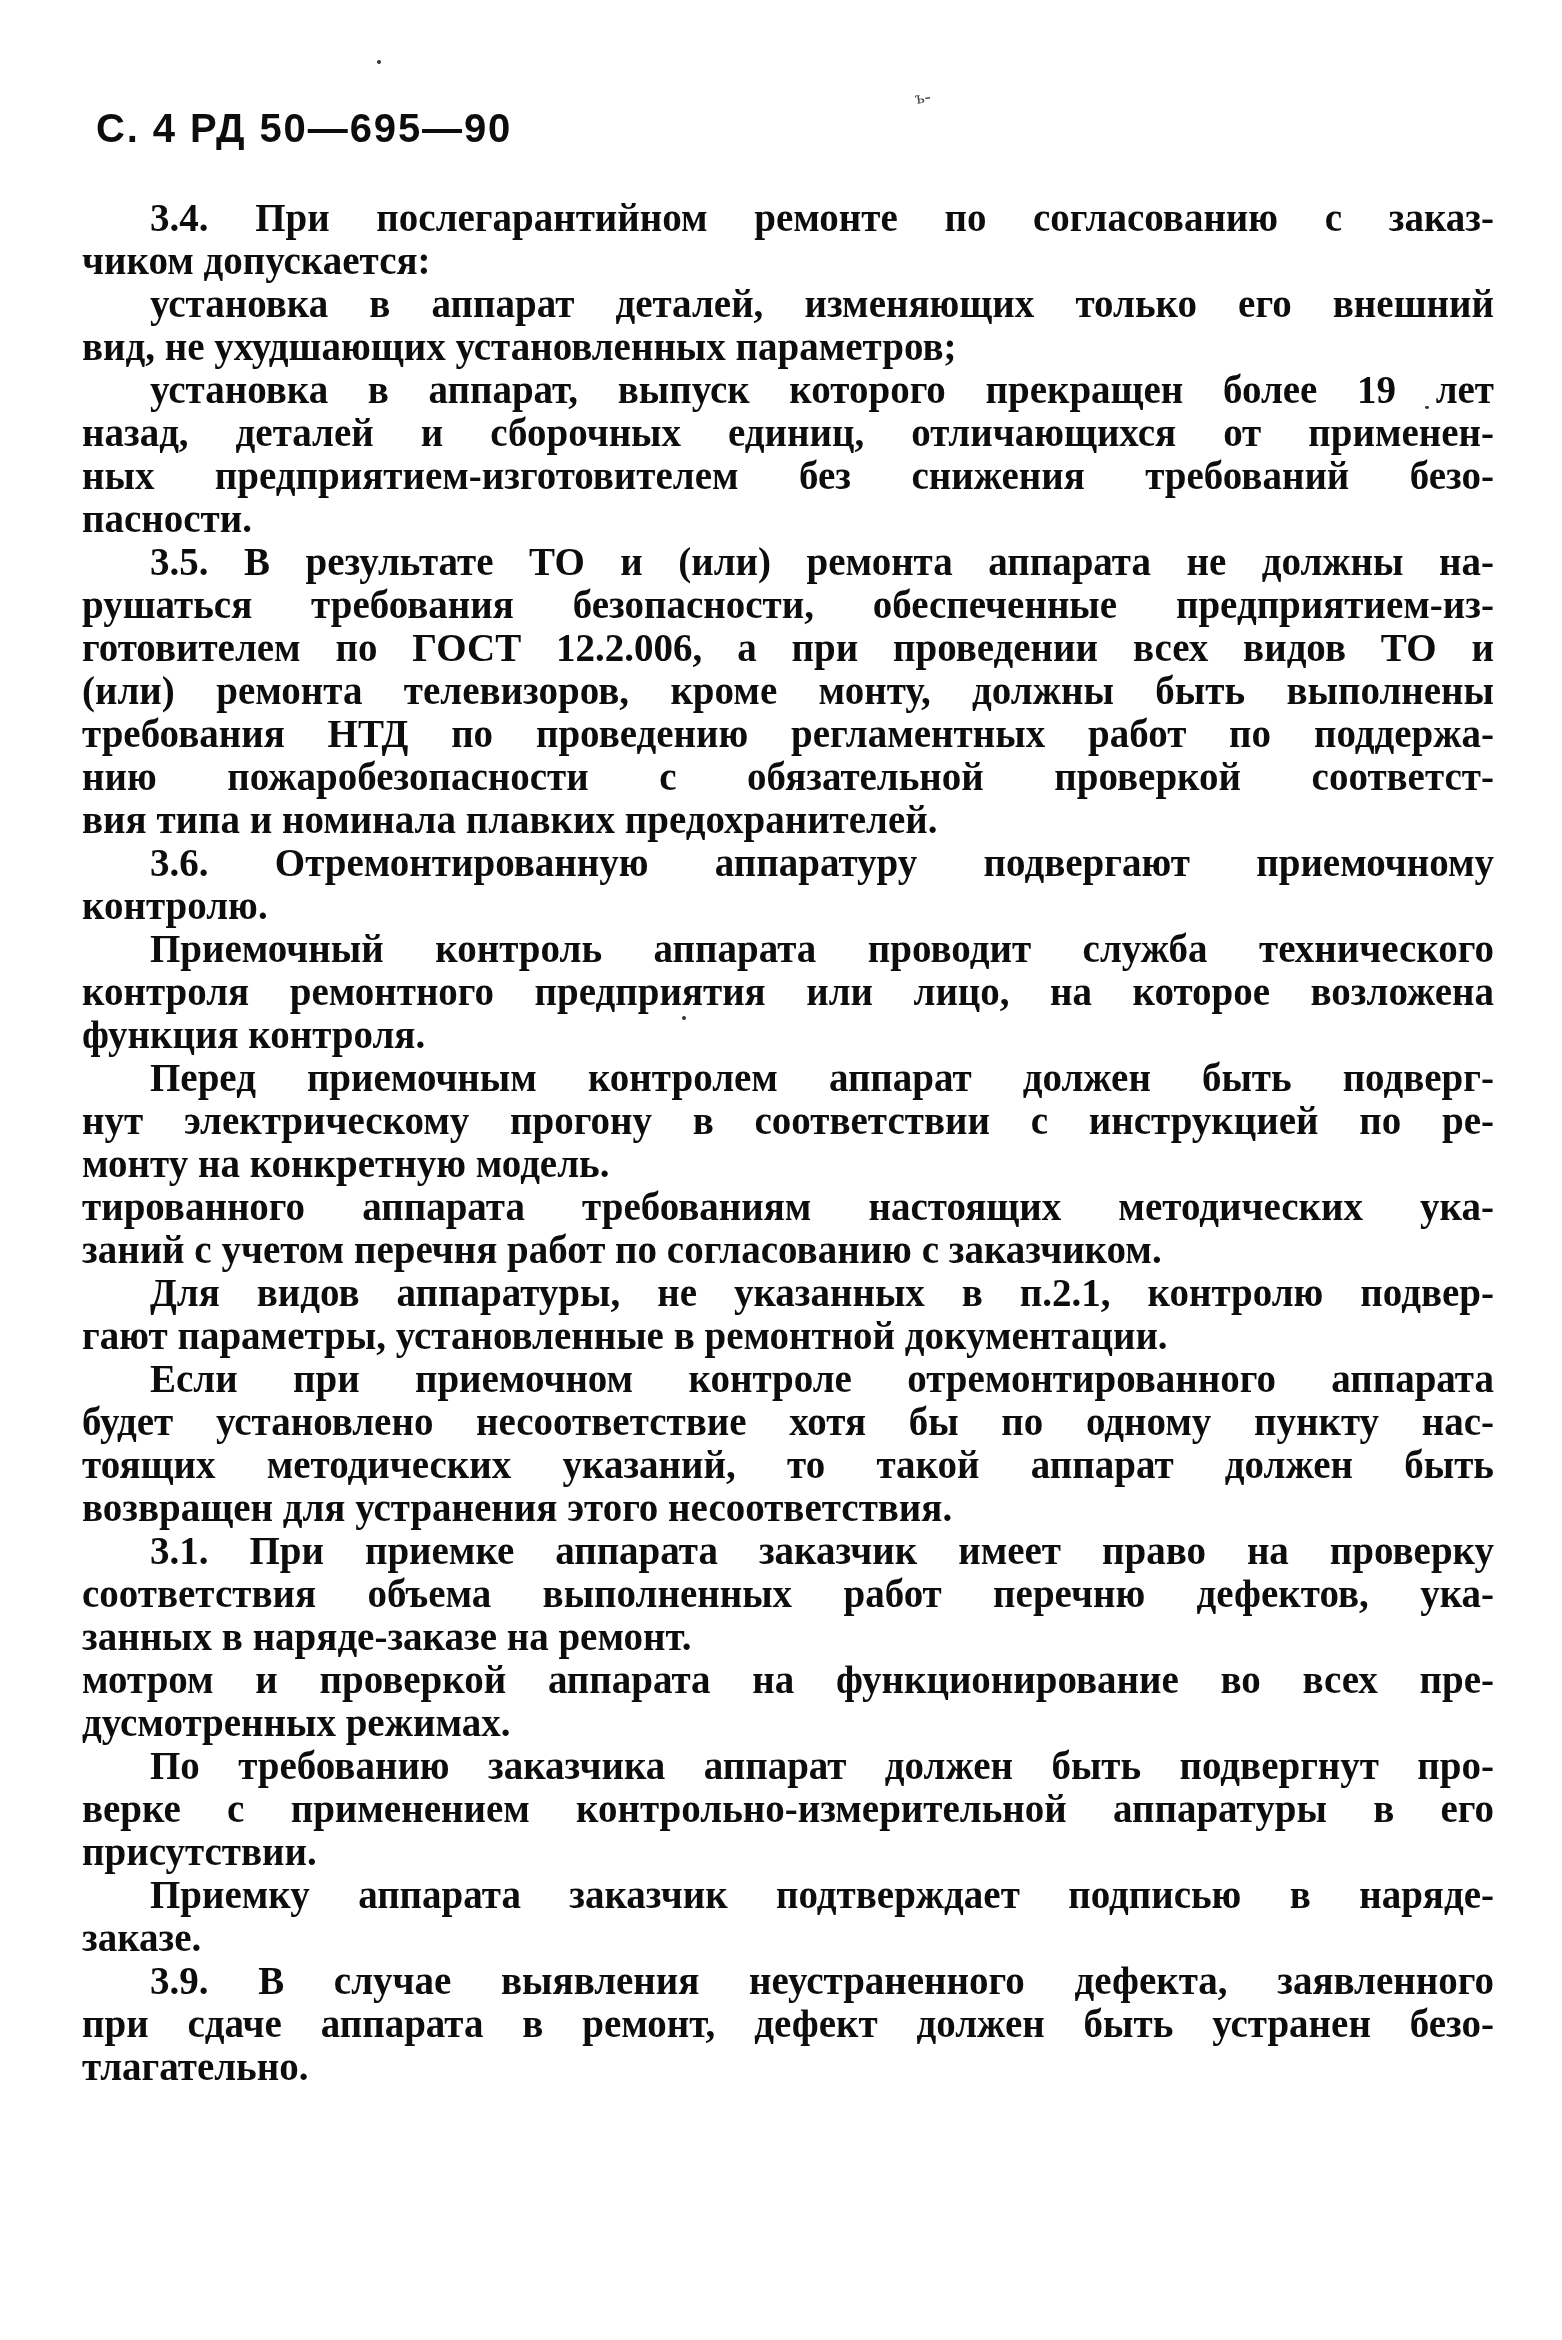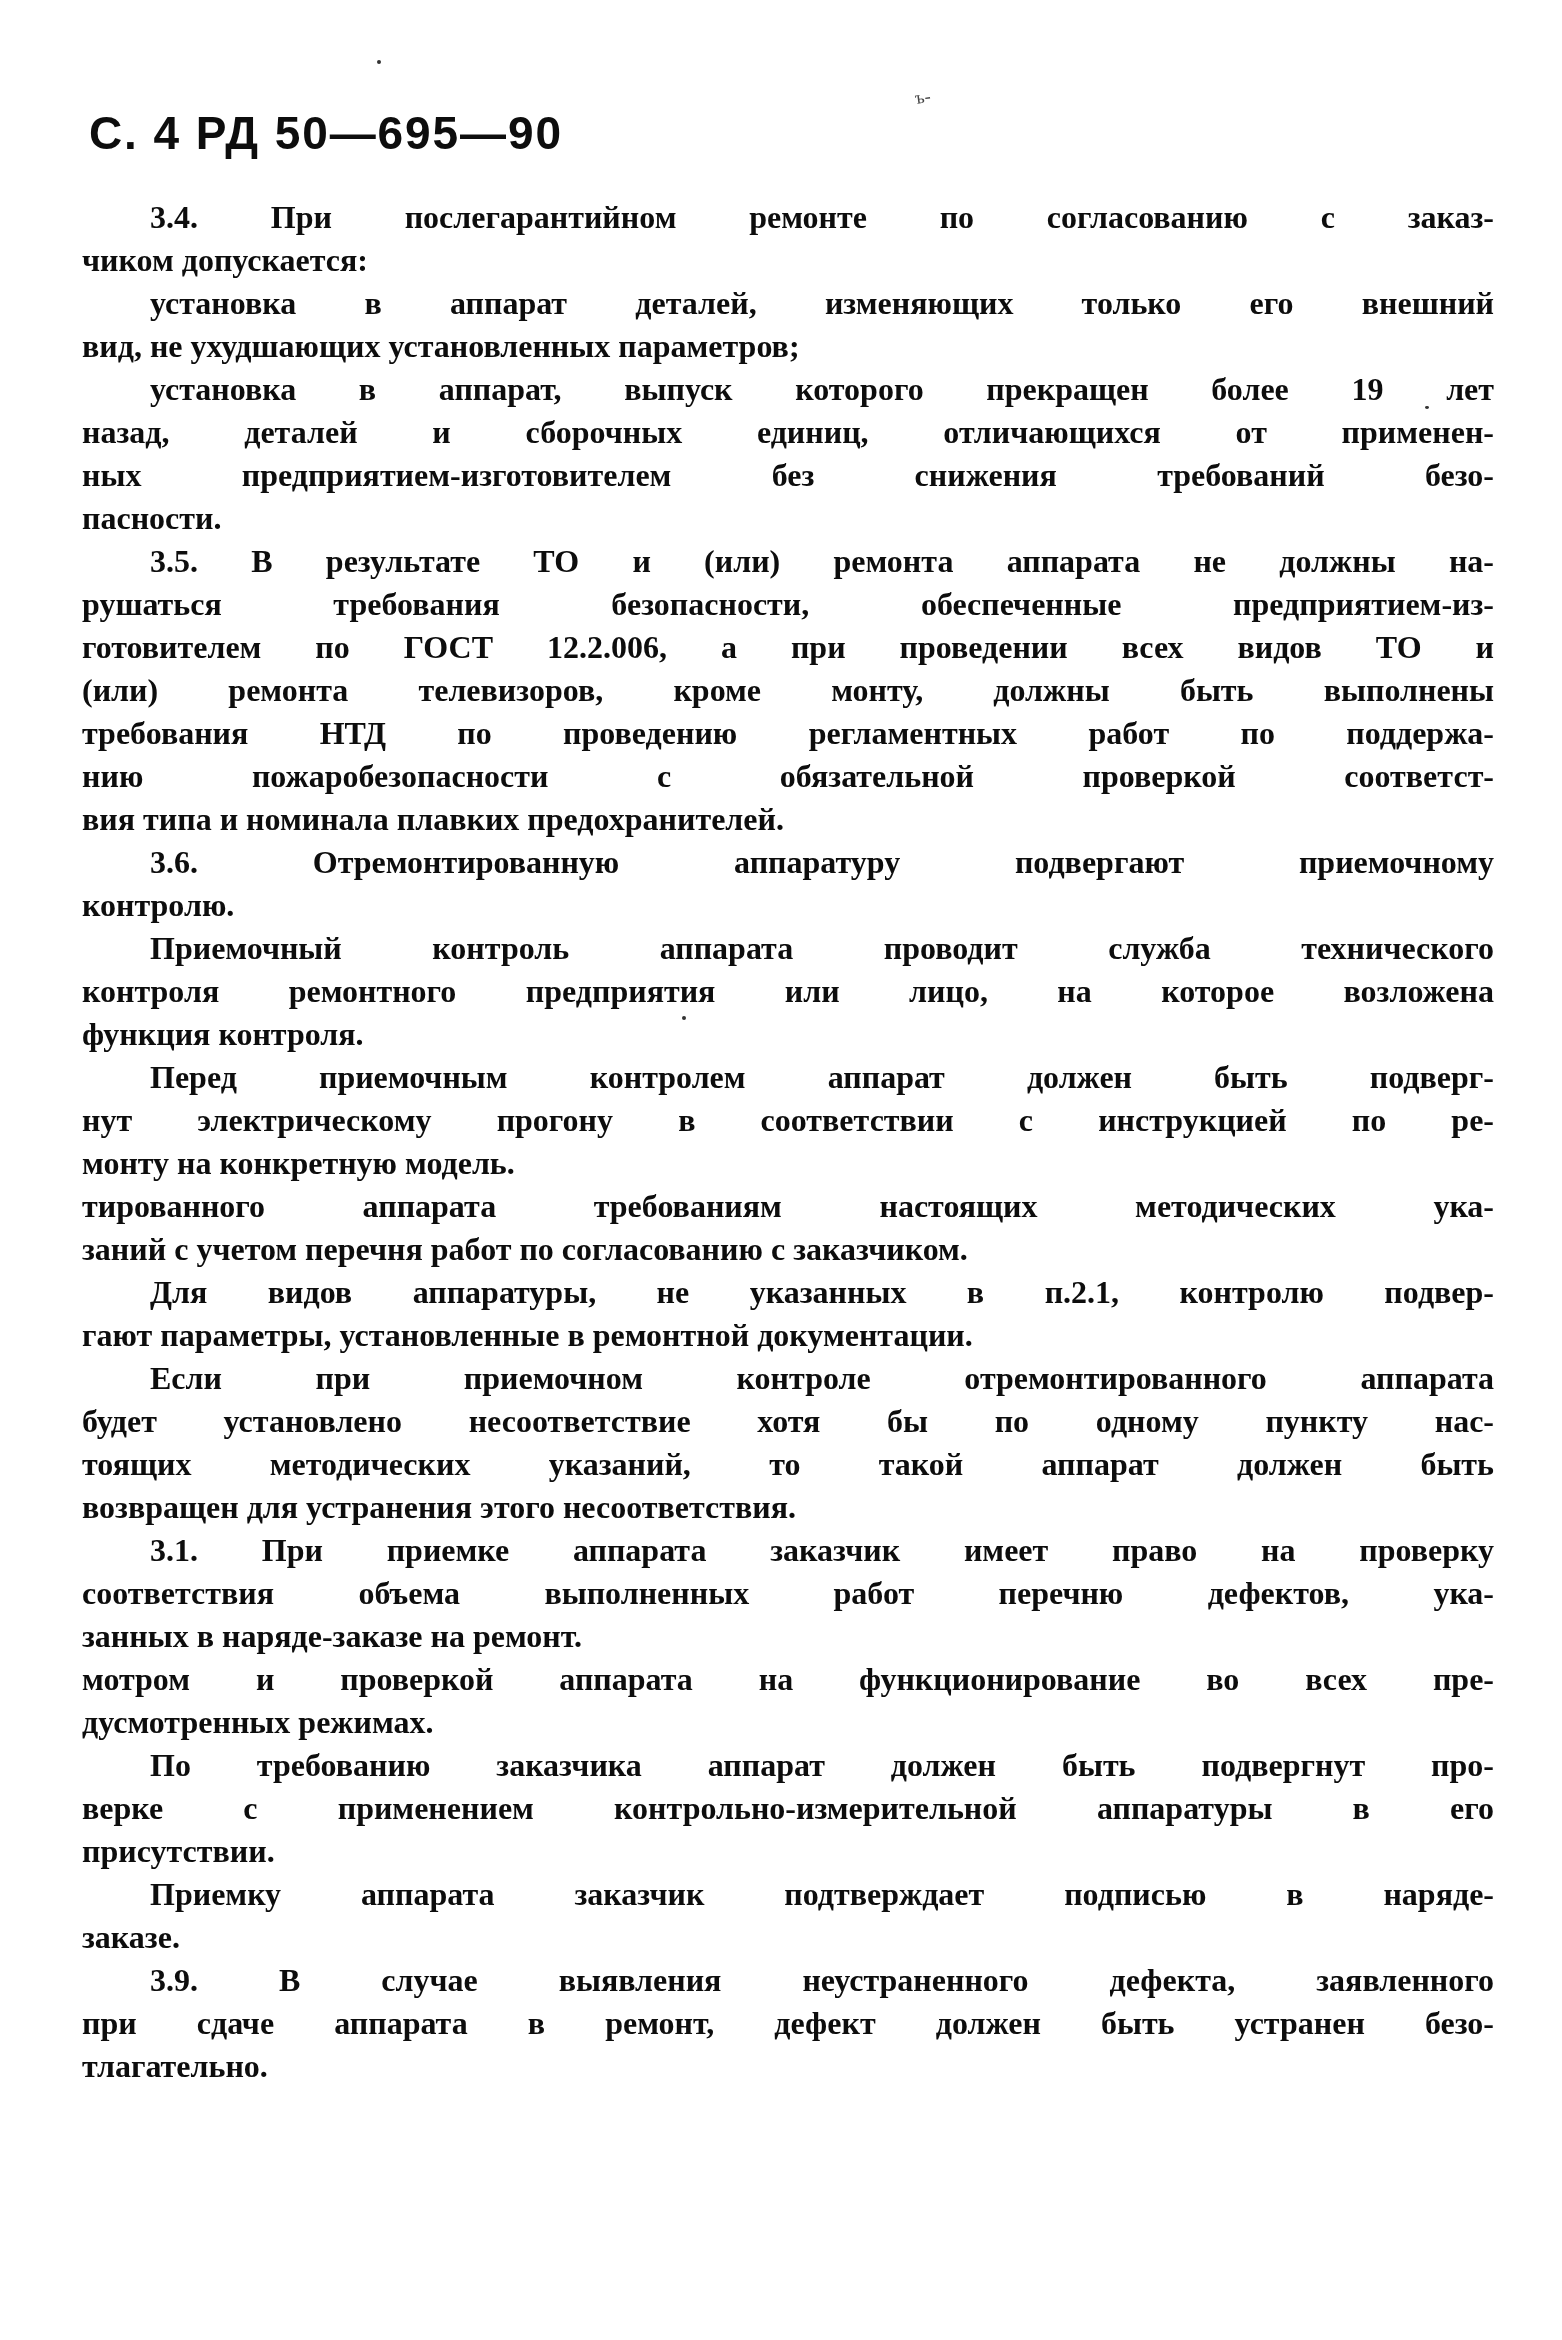--- a/index.html
+++ b/index.html
@@ -11,25 +11,25 @@
     position: relative;
     width: 1562px;
     height: 2340px;
     background: #ffffff;
     overflow: hidden;
     font-family: "Liberation Serif", serif;
     color: #0d0d0d;
   }
   .running-header {
     position: absolute;
-    left: 89px;
+    left: 96px;
     top: 106px;
     font-family: "Liberation Sans", sans-serif;
     font-weight: bold;
-    font-size: 46px;
+    font-size: 40px;
     letter-spacing: 1.9px;
     white-space: nowrap;
   }
   .artifact {
     position: absolute;
     left: 915px;
     top: 87px;
     font-size: 18.3px;
     color: #444;
     transform: rotate(-8deg);
@@ -43,21 +43,21 @@
   .speck.s2 { left: 1425px; top: 406px; width: 3.9px; height: 2.9px; }
   .speck.s3 { left: 682px; top: 1016px; width: 3.9px; height: 3.9px; }
   .text-block {
     position: absolute;
     left: 82px;
     top: 196px;
     width: 1412px;
   }
   .para { margin: 0; }
   .line {
-    font-size: 32px;
+    font-size: 39px;
     font-weight: bold;
     line-height: 43px;
     height: 43px;
     text-align: justify;
     text-align-last: justify;
     white-space: normal;
     overflow: visible;
   }
   .line.firstline { text-indent: 68px; }
   .line.lastline  { text-align-last: left; }

